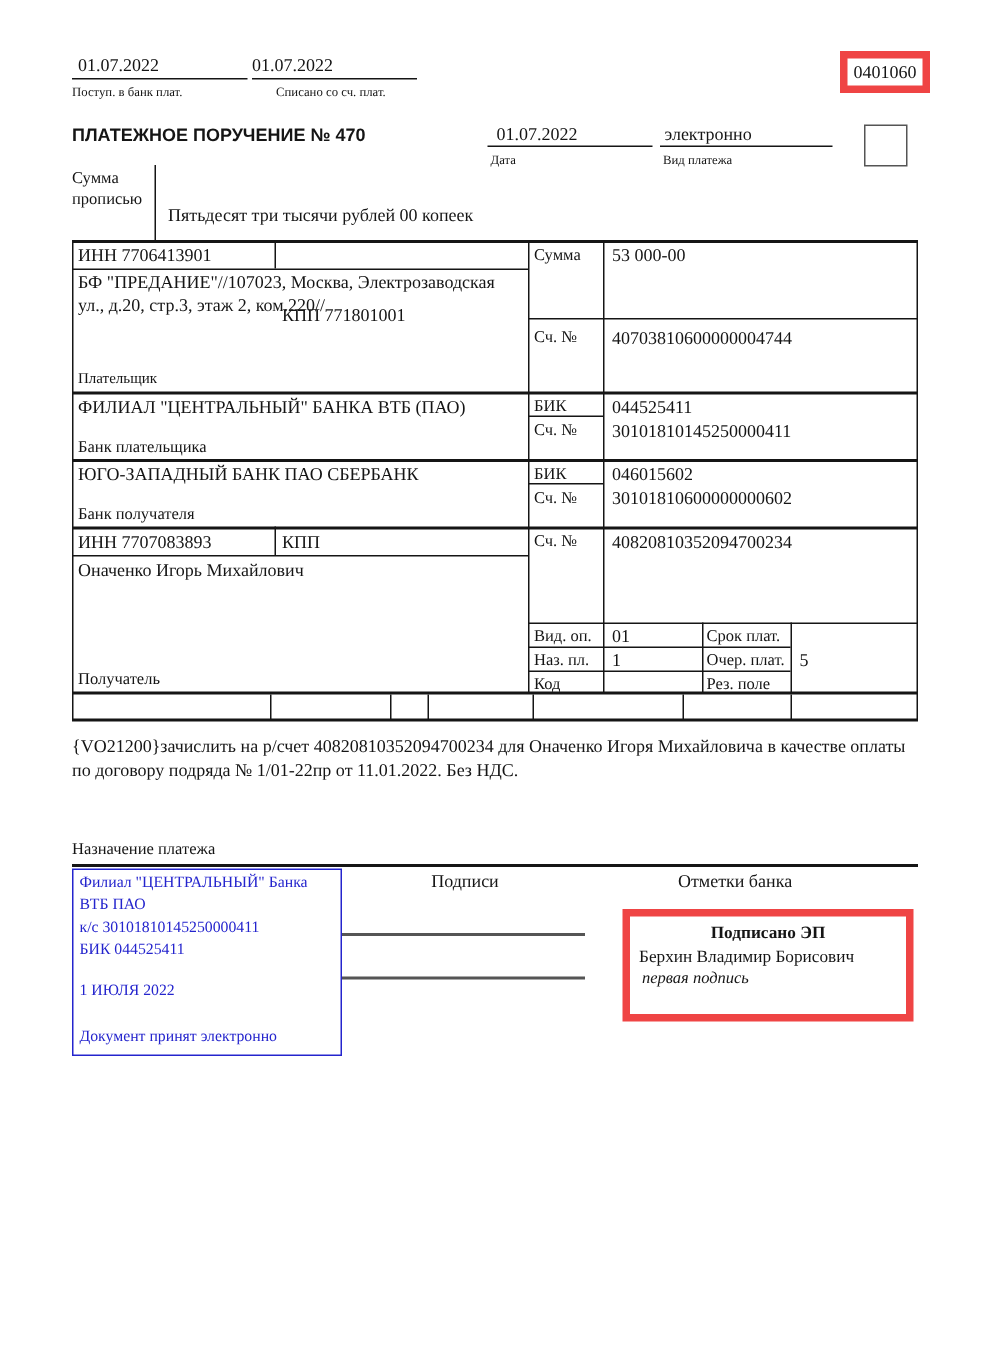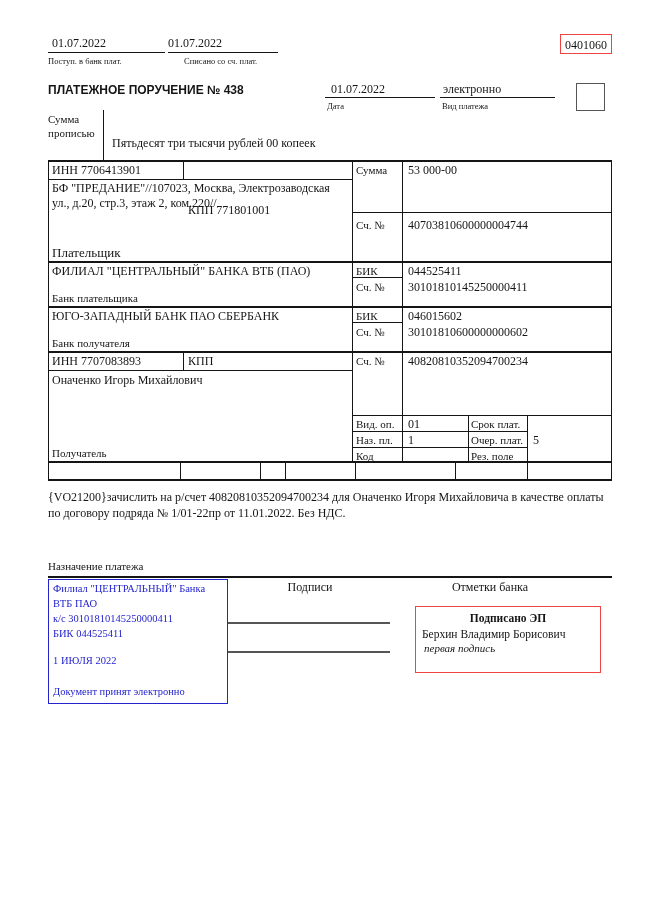--- a/index.html
+++ b/index.html
@@ -10,21 +10,21 @@
   .sm{font-size:8.5px;line-height:10px;}
   .wrap{white-space:normal;}
   .b{font-weight:bold;}
   .i{font-style:italic;}
   .ctr{text-align:center;}
   .sans{font-family:"Liberation Sans",sans-serif;}
   .hl{position:absolute;background:#151515;height:1px;}
   .vl{position:absolute;background:#151515;width:1px;}
   .thick{height:2px;}
   .grayline{background:#555;}
-  .box{position:absolute;border:1px solid #ef4444;background:transparent;}
+  .box{position:absolute;border:5px solid #ef4444;background:transparent;}
   .blue{color:var(--stamp-blue);}
   .bluebox{position:absolute;border:1.5px solid var(--stamp-blue);}
   .stline{position:absolute;font-size:10.5px;line-height:13px;white-space:nowrap;}
 </style>
 </head>
 <body>
 
 <div class="page">
 
   <div class="txt" style="left:52px;top:36px;">01.07.2022</div>
@@ -32,21 +32,21 @@
   <div class="txt sm" style="left:48px;top:56px;">Поступ. в банк плат.</div>
 
   <div class="txt" style="left:168px;top:36px;">01.07.2022</div>
   <div class="hl" style="left:168px;top:52px;width:110px;"></div>
   <div class="txt sm" style="left:184px;top:56px;">Списано со сч. плат.</div>
 
   <div class="box ctr" style="left:560px;top:34px;width:50px;height:18px;">
     <span class="txt" style="position:static;font-size:12px;line-height:18px;">0401060</span>
   </div>
 
-  <div class="txt b sans" style="left:48px;top:83px;font-size:12px;">ПЛАТЕЖНОЕ ПОРУЧЕНИЕ № 438</div>
+  <div class="txt b sans" style="left:48px;top:83px;font-size:12px;">ПЛАТЕЖНОЕ ПОРУЧЕНИЕ № 470</div>
 
   <div class="txt" style="left:331px;top:82px;">01.07.2022</div>
   <div class="hl" style="left:325px;top:97px;width:110px;"></div>
   <div class="txt sm" style="left:327px;top:101px;">Дата</div>
 
   <div class="txt" style="left:443px;top:82px;">электронно</div>
   <div class="hl" style="left:440px;top:97px;width:115px;"></div>
   <div class="txt sm" style="left:442px;top:101px;">Вид платежа</div>
 
   <div class="abs" style="left:576px;top:83px;width:27px;height:26px;border:1.5px solid #555;"></div>
@@ -87,21 +87,21 @@
   <div class="vl" style="left:455px;top:463px;height:17px;"></div>
   <div class="vl" style="left:527px;top:463px;height:17px;"></div>
   <div class="hl thick" style="left:48px;top:479px;width:564px;"></div>
 
   <div class="txt" style="left:52px;top:163px;">ИНН 7706413901</div>
   <div class="txt" style="left:188px;top:163px;margin-top:40px;">КПП 771801001</div>
   <div class="txt" style="left:356px;top:163px;font-size:11px;">Сумма</div>
   <div class="txt" style="left:408px;top:163px;">53 000-00</div>
 
   <div class="txt wrap" style="left:52px;top:181px;width:282px;line-height:15px;">БФ "ПРЕДАНИЕ"//107023, Москва, Электрозаводская ул., д.20, стр.3, этаж 2, ком.220//</div>
-  <div class="txt" style="left:52px;top:246px;font-size:13px;">Плательщик</div>
+  <div class="txt" style="left:52px;top:246px;font-size:10px;">Плательщик</div>
   <div class="txt" style="left:356px;top:218px;font-size:11px;">Сч. №</div>
   <div class="txt" style="left:408px;top:218px;">40703810600000004744</div>
 
   <div class="txt" style="left:52px;top:264px;">ФИЛИАЛ "ЦЕНТРАЛЬНЫЙ" БАНКА ВТБ (ПАО)</div>
   <div class="txt" style="left:356px;top:264px;font-size:11px;">БИК</div>
   <div class="txt" style="left:408px;top:264px;">044525411</div>
   <div class="txt" style="left:356px;top:280px;font-size:11px;">Сч. №</div>
   <div class="txt" style="left:408px;top:280px;">30101810145250000411</div>
   <div class="txt" style="left:52px;top:291px;font-size:11px;">Банк плательщика</div>
 

